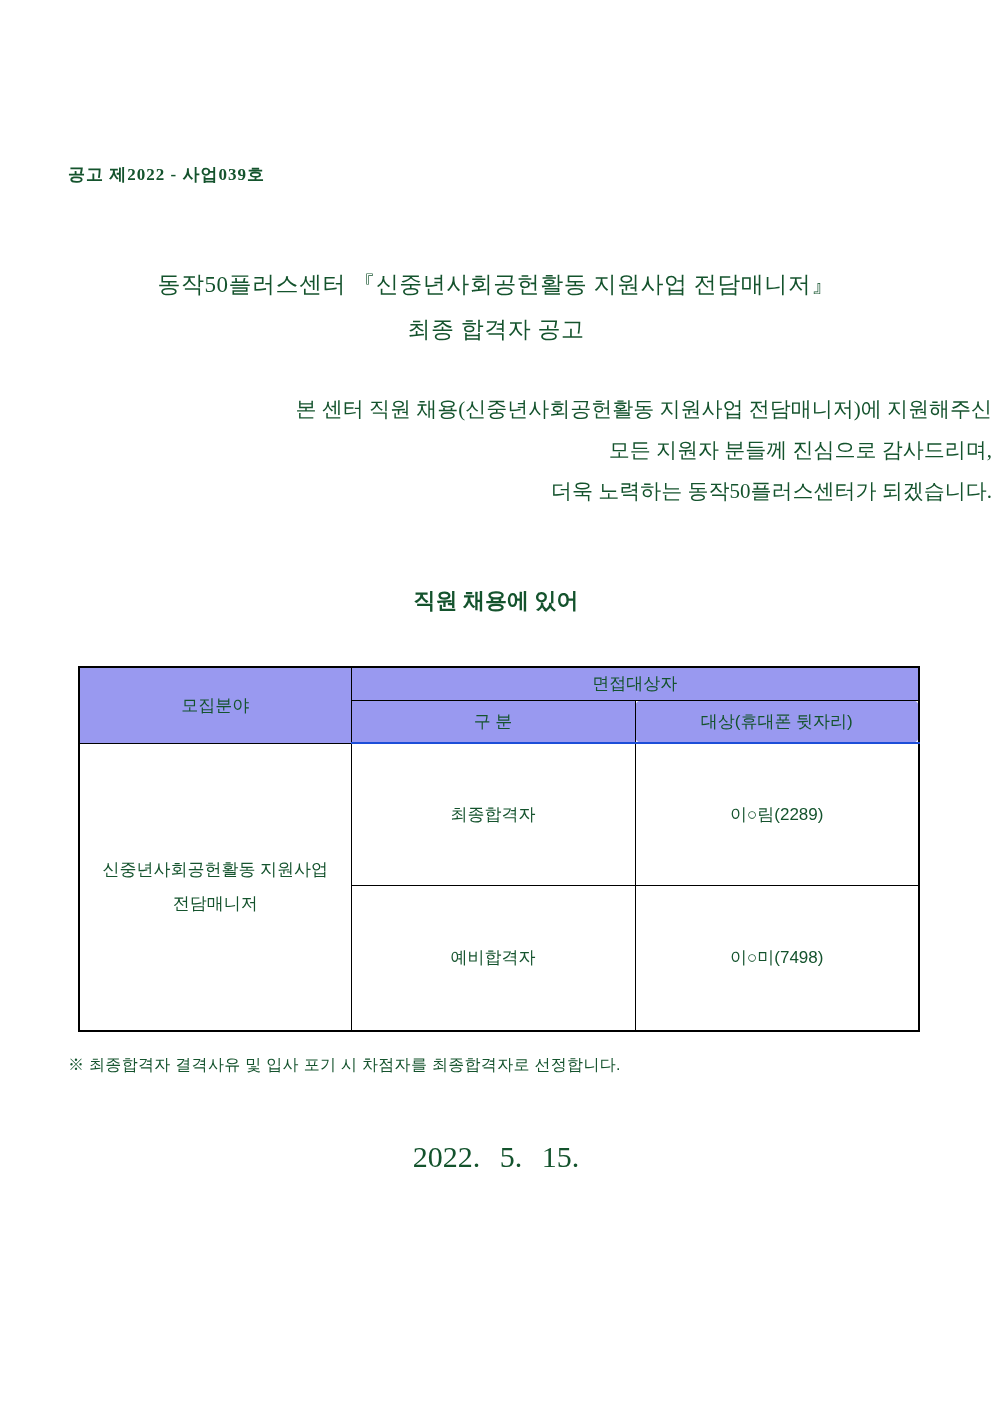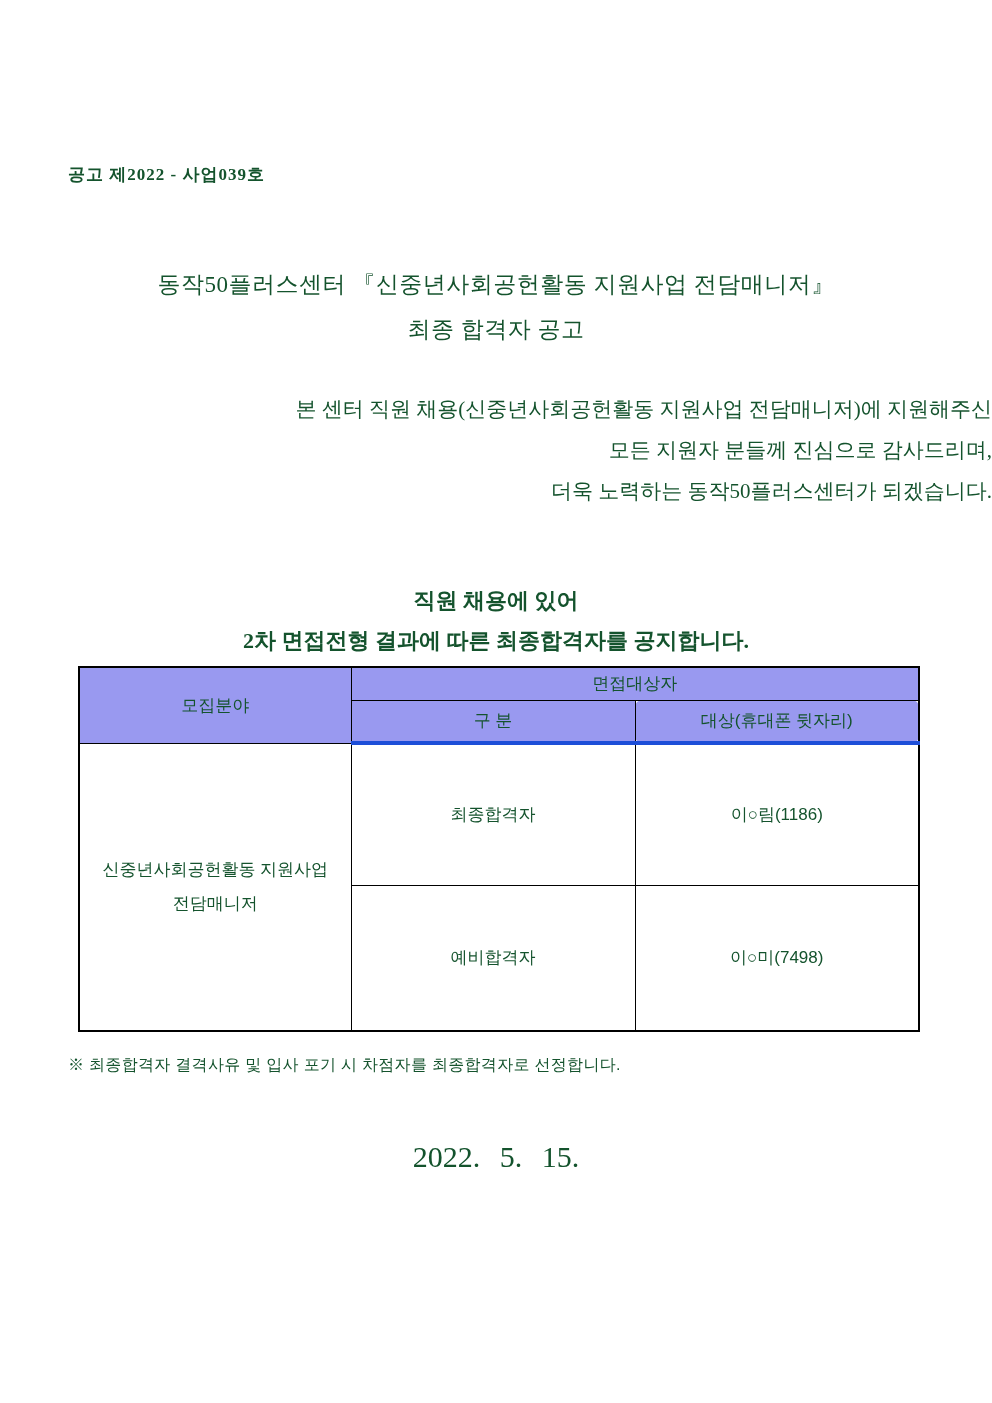--- a/index.html
+++ b/index.html
@@ -64,21 +64,21 @@
   .result-table td, .result-table th {
     border: 1px solid #000000;
     text-align: center;
     vertical-align: middle;
     font-weight: normal;
     padding: 0;
   }
   .result-table { border: 2px solid #000000; }
   .result-table .hdr { background: #9999f0; }
   .result-table tr.hdr-row1 td, .result-table tr.hdr-row1 th { height: 33px; margin-top: 20px; }
-  .result-table tr.hdr-row2 td, .result-table tr.hdr-row2 th { height: 43px; border-bottom: 4px solid #1d4ed8; }
+  .result-table tr.hdr-row2 td, .result-table tr.hdr-row2 th { height: 43px; border-bottom: 2px solid #1d4ed8; }
   .result-table tr.body-row1 td { height: 142px; }
   .result-table tr.body-row2 td { height: 146px; }
   .col1 { width: 272px; }
   .col2 { width: 276px; }
   .col3 { width: 294px; border-radius: 7px; }
   .field-cell { line-height: 34px; }
   .footnote {
     position: absolute;
     left: 68px;
     top: 1055px;
@@ -118,40 +118,39 @@
   </div>
 
   <div class="intro-block">
     <div>본 센터 직원 채용(신중년사회공헌활동 지원사업 전담매니저)에 지원해주신</div>
     <div>모든 지원자 분들께 진심으로 감사드리며,</div>
     <div>더욱 노력하는 동작50플러스센터가 되겠습니다.</div>
   </div>
 
   <div class="notice-block">
     <div>직원 채용에 있어</div>
-    <div>2차 면접전형 결과에 따른 최종합격자를 공지합니다.</div>
   </div>
 
   <table class="result-table">
     <tbody>
       <tr class="hdr-row1">
         <td class="hdr col1" rowspan="2">모집분야</td>
         <td class="hdr" colspan="2">면접대상자</td>
       </tr>
       <tr class="hdr-row2">
         <td class="hdr col2">구 분</td>
         <td class="hdr col3">대상(휴대폰 뒷자리)</td>
       </tr>
       <tr class="body-row1">
         <td class="field-cell" rowspan="2">
           <div>신중년사회공헌활동 지원사업</div>
           <div>전담매니저</div>
         </td>
         <td>최종합격자</td>
-        <td>이○림(1186)</td>
+        <td>이○림(2289)</td>
       </tr>
       <tr class="body-row2">
         <td>예비합격자</td>
         <td>이○미(7498)</td>
       </tr>
     </tbody>
   </table>
 
   <div class="footnote">※ 최종합격자 결격사유 및 입사 포기 시 차점자를 최종합격자로 선정합니다.</div>
 

